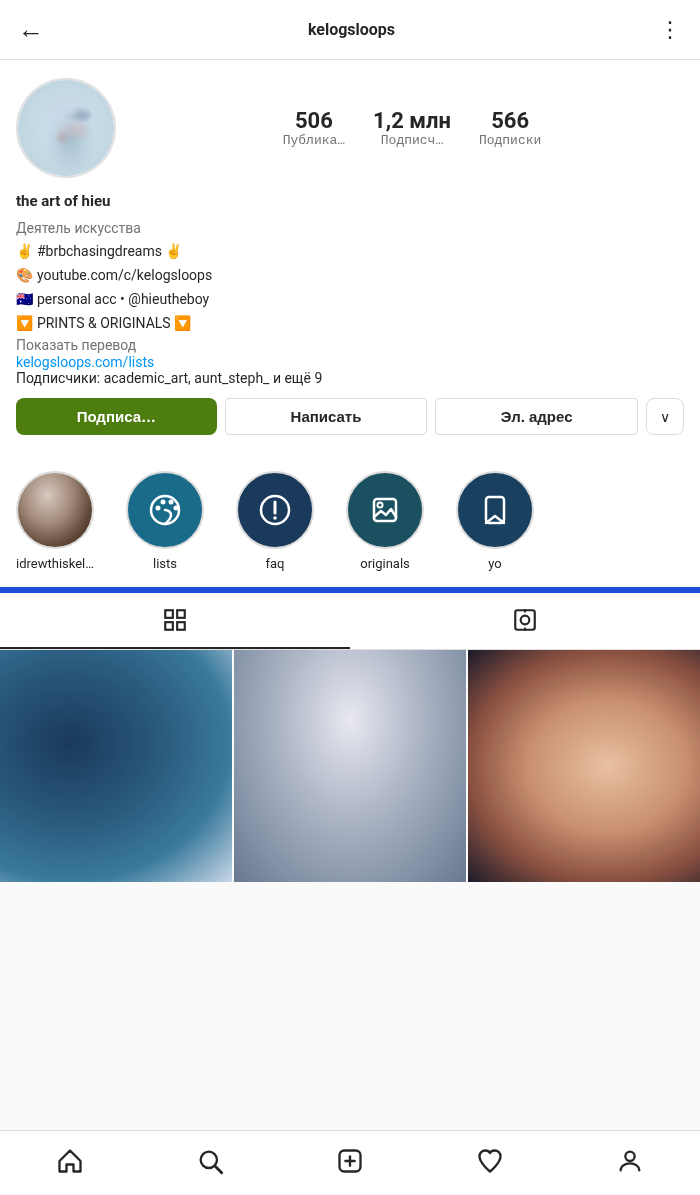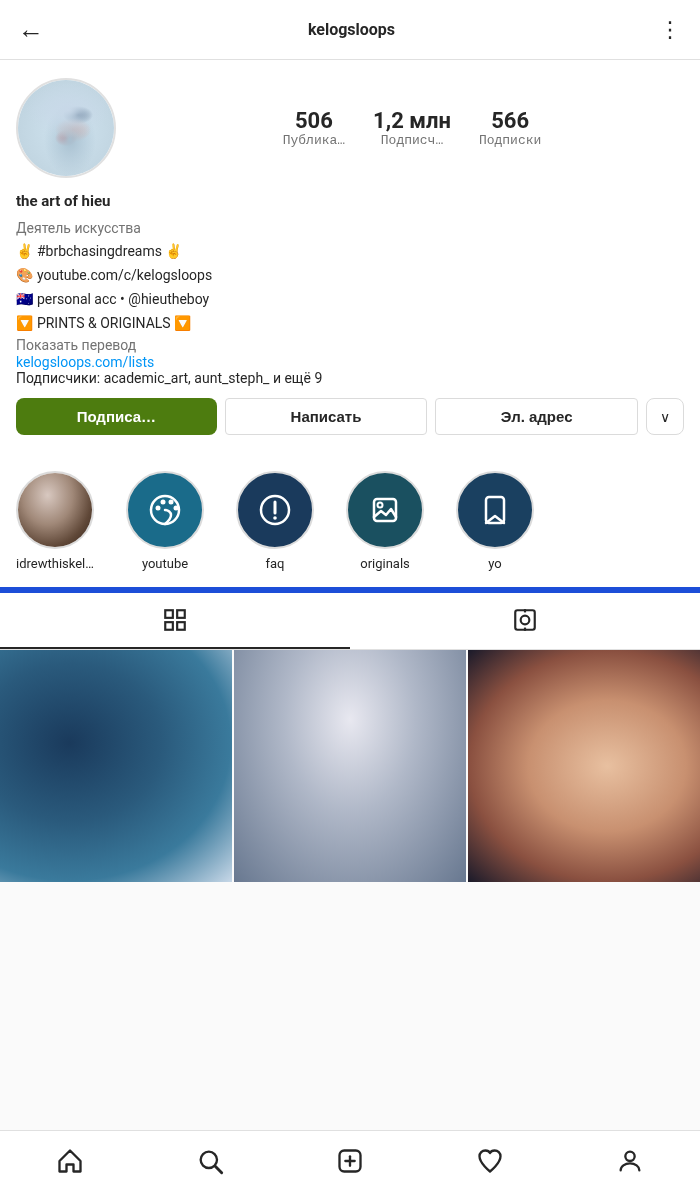--- a/index.html
+++ b/index.html
@@ -373,21 +373,21 @@
 
         <svg width="42" height="42" viewBox="0 0 42 42" fill="none" xmlns="http://www.w3.org/2000/svg">
           <circle cx="21" cy="21" r="14" stroke="white" stroke-width="2.5" fill="none"></circle>
           <circle cx="14" cy="19" r="2.5" fill="white"></circle>
           <circle cx="19" cy="13" r="2.5" fill="white"></circle>
           <circle cx="27" cy="13" r="2.5" fill="white"></circle>
           <circle cx="32" cy="19" r="2.5" fill="white"></circle>
           <path d="M21 35 C21 35 27 30 27 26 C27 23.2 24.3 21 21 21" stroke="white" stroke-width="2.5" fill="none" stroke-linecap="round"></path>
         </svg>
       </div>
-      <span class="highlight-label">youtube</span>
+      <span class="highlight-label">lists</span>
     </div>
 
     <div class="highlight-item">
       <div class="highlight-circle" style="background:#1a3a5c;">
 
         <svg width="42" height="42" viewBox="0 0 42 42" fill="none" xmlns="http://www.w3.org/2000/svg">
           <circle cx="21" cy="21" r="14" stroke="white" stroke-width="2.5" fill="none"></circle>
           <line x1="21" y1="13" x2="21" y2="24" stroke="white" stroke-width="3" stroke-linecap="round"></line>
           <circle cx="21" cy="29" r="1.8" fill="white"></circle>
         </svg>

